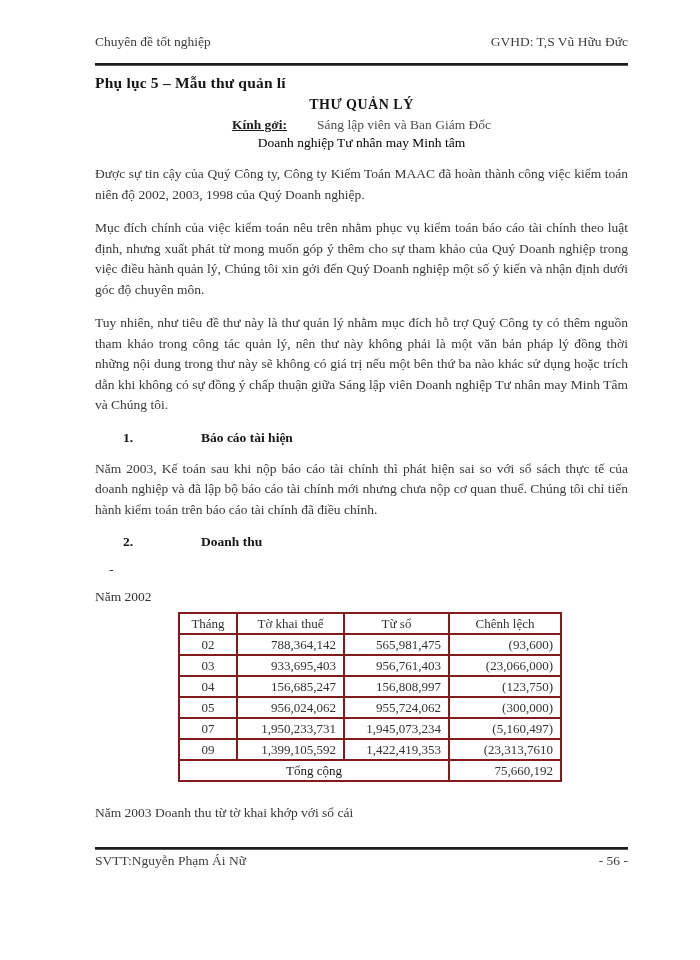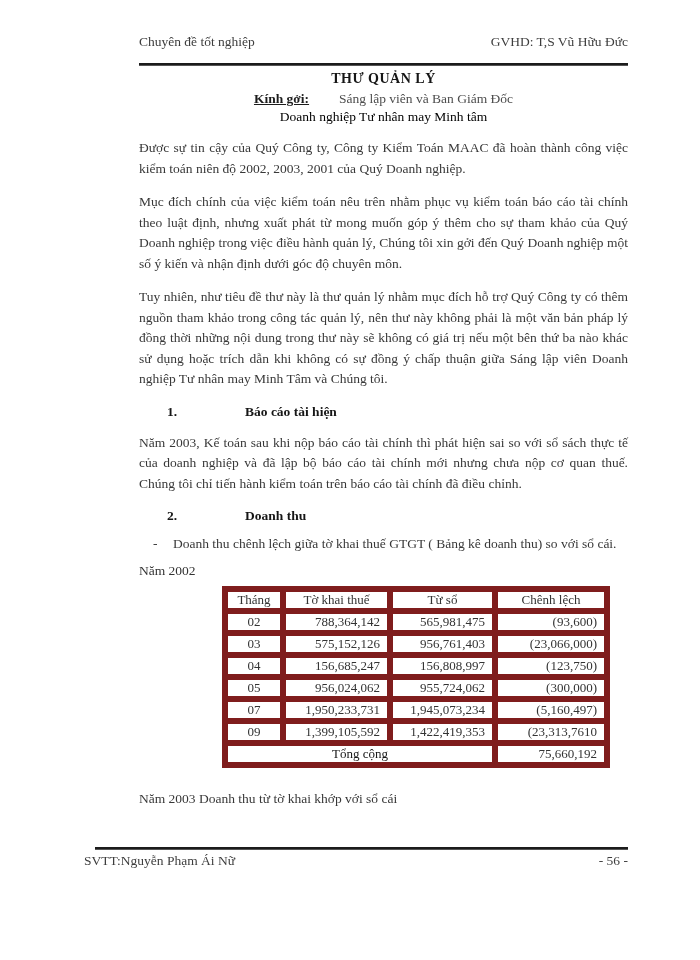--- a/index.html
+++ b/index.html
@@ -4,86 +4,85 @@
 <style>
   * { margin:0; padding:0; box-sizing:border-box; }
   html,body { background:#ffffff; }
   .page {
     position:relative;
     width:700px; height:960px;
     background:#ffffff;
     font-family:"Liberation Serif","DejaVu Serif",serif;
     color:#333333;
     overflow:hidden;
-    padding-left:44px;
   }
   .content { padding:34px 72px 0 95px; }
   .running-header { display:flex; justify-content:space-between; font-size:13.5px; color:#3d3d3d; }
   .rule { height:3px; background:#1c1c1c; margin-top:13px; border-bottom:1px solid #555; }
   .doc-title { font-weight:bold; font-size:15.5px; margin-top:8px; color:#161616; letter-spacing:.2px; }
   .letter-title { text-align:center; font-weight:bold; font-size:14px; margin-top:5px; color:#161616; letter-spacing:.5px; }
   .salutation { text-align:center; margin-top:4px; font-size:13.5px; color:#4d4d4d; }
   .salutation .salute-label { font-weight:bold; text-decoration:underline; color:#1c1c1c; margin-right:30px; }
   .salutation2 { text-align:center; font-size:13.5px; color:#000000; margin-top:2px; }
   p.body { font-size:13.5px; line-height:20.5px; text-align:justify; margin:13px 0 0 0; color:#383838; }
   .sec-head { display:flex; margin-top:14px; font-weight:bold; font-size:13.5px; color:#161616; }
   .sec-num { margin-left:28px; width:78px; }
   .bullet { display:flex; margin-top:12px; font-size:13.5px; color:#383838; }
   .bullet .dash { margin-left:14px; width:20px; }
   .year { margin-top:11px; font-size:13.5px; color:#333; }
   table.disc { border-collapse:collapse; margin:7px 0 0 83px; font-size:13px; color:#333; }
-  table.disc th, table.disc td { border:6px solid #7f1d1d; height:21px; padding:0 7px; font-weight:normal; }
+  table.disc th, table.disc td { border:2px solid #7f1d1d; height:21px; padding:0 7px; font-weight:normal; }
   table.disc th { text-align:center; }
   .col-mon { width:58px; } .col-tk { width:107px; } .col-ts { width:105px; } .col-cl { width:112px; }
   td.mon { text-align:center; }
   td.num { text-align:right; }
   td.total-label { text-align:center; font-weight:bold; color:#161616; }
   .closing { margin-top:23px; font-size:13.5px; color:#383838; }
   .footer-rule { position:absolute; left:95px; right:72px; top:847px; height:3px; background:#1c1c1c; border-bottom:1px solid #555; }
-  .running-footer { position:absolute; left:84px; right:72px; top:853px; display:flex; justify-content:space-between; font-size:13.5px; color:#3d3d3d; }
+  .running-footer { position:absolute; left:95px; right:72px; top:853px; display:flex; justify-content:space-between; font-size:13.5px; color:#3d3d3d; }
 </style>
 </head>
 <body>
 
 <div class="page">
   <div class="content">
 
     <div class="running-header">
       <span>Chuyên đề tốt nghiệp</span>
       <span>GVHD: T,S Vũ Hữu Đức</span>
     </div>
 
     <div class="rule"></div>
 
+    <div class="doc-title">Phụ lục 5 – Mẫu thư quản lí</div>
 
     <div class="letter-title">THƯ QUẢN LÝ</div>
 
     <div class="salutation">
       <span class="salute-label">Kính gởi:</span><span>Sáng lập viên và Ban Giám Đốc</span>
     </div>
     <div class="salutation2">Doanh nghiệp Tư nhân may Minh tâm</div>
 
-    <p class="body">Được sự tin cậy của Quý Công ty, Công ty Kiểm Toán MAAC đã hoàn thành công việc kiểm toán niên độ 2002, 2003, 2001 của Quý Doanh nghiệp.</p>
+    <p class="body">Được sự tin cậy của Quý Công ty, Công ty Kiểm Toán MAAC đã hoàn thành công việc kiểm toán niên độ 2002, 2003, 1998 của Quý Doanh nghiệp.</p>
     <p class="body">Mục đích chính của việc kiểm toán nêu trên nhằm phục vụ kiểm toán báo cáo tài chính theo luật định, nhưng xuất phát từ mong muốn góp ý thêm cho sự tham khảo của Quý Doanh nghiệp trong việc điều hành quản lý, Chúng tôi xin gởi đến Quý Doanh nghiệp một số ý kiến và nhận định dưới góc độ chuyên môn.</p>
     <p class="body">Tuy nhiên, như tiêu đề thư này là thư quản lý nhằm mục đích hỗ trợ Quý Công ty có thêm nguồn tham khảo trong công tác quản lý, nên thư này không phải là một văn bản pháp lý đồng thời những nội dung trong thư này sẽ không có giá trị nếu một bên thứ ba nào khác sử dụng hoặc trích dẫn khi không có sự đồng ý chấp thuận giữa Sáng lập viên Doanh nghiệp Tư nhân may Minh Tâm và Chúng tôi.</p>
 
     <div class="sec-head">
       <span class="sec-num">1.</span>
       <span>Báo cáo tài hiện</span>
     </div>
     <p class="body">Năm 2003, Kế toán sau khi nộp báo cáo tài chính thì phát hiện sai so với sổ sách thực tế của doanh nghiệp và đã lập bộ báo cáo tài chính mới nhưng chưa nộp cơ quan thuế. Chúng tôi chỉ tiến hành kiểm toán trên báo cáo tài chính đã điều chỉnh.</p>
 
     <div class="sec-head">
       <span class="sec-num">2.</span>
       <span>Doanh thu</span>
     </div>
 
     <div class="bullet">
       <span class="dash">-</span>
-      <span>Doanh thu chênh lệch giữa tờ khai thuế GTGT ( Bảng kê doanh thu) so với sổ cái.</span>
     </div>
 
     <div class="year">Năm 2002</div>
 
     <table class="disc">
       <colgroup>
         <col class="col-mon">
           <col class="col-tk">
           <col class="col-ts">
           <col class="col-cl">
@@ -98,21 +97,21 @@
       </thead>
       <tbody>
         <tr>
           <td class="mon">02</td>
           <td class="num">788,364,142</td>
           <td class="num">565,981,475</td>
           <td class="num">(93,600)</td>
         </tr>
         <tr>
           <td class="mon">03</td>
-          <td class="num">575,152,126</td>
+          <td class="num">933,695,403</td>
           <td class="num">956,761,403</td>
           <td class="num">(23,066,000)</td>
         </tr>
         <tr>
           <td class="mon">04</td>
           <td class="num">156,685,247</td>
           <td class="num">156,808,997</td>
           <td class="num">(123,750)</td>
         </tr>
         <tr>

